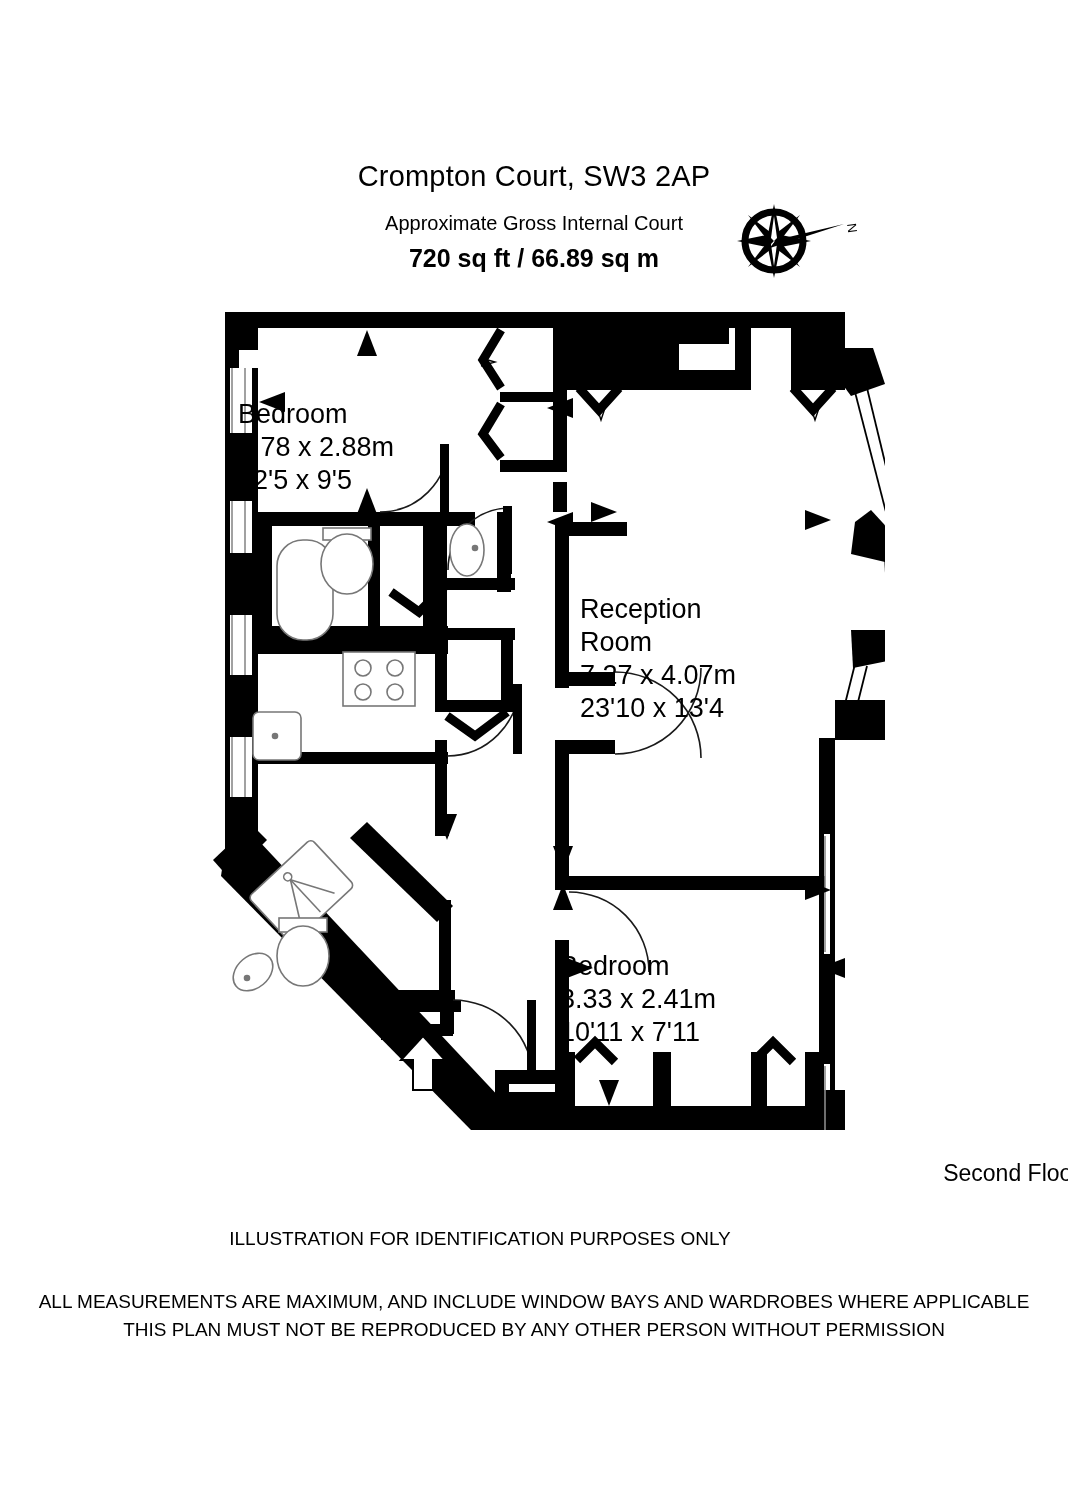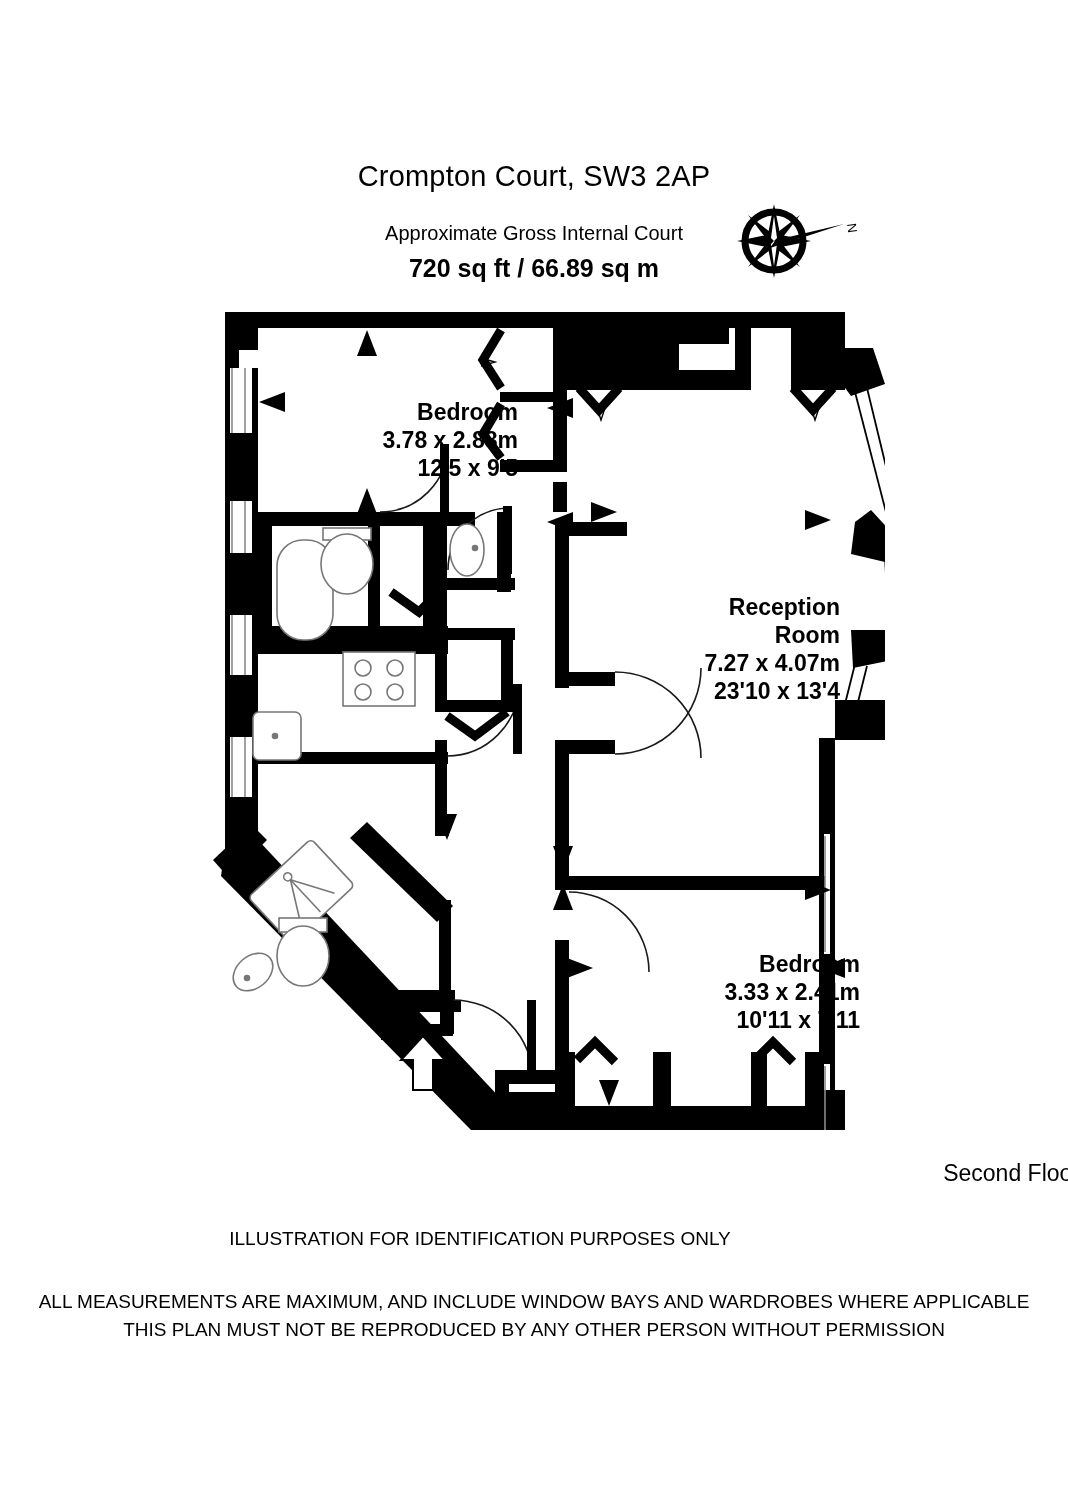--- a/index.html
+++ b/index.html
@@ -26,21 +26,21 @@
     position: absolute;
     top: 160px;
     left: 0;
     width: 1068px;
     text-align: center;
   }
   .title {
     font-size: 29px;
     letter-spacing: 0.2px;
     line-height: 1.15;
-    margin: 0 0 28px 0;
+    margin: 0 0 18px 0;
     font-weight: 400;
   }
   .subtitle {
     font-size: 20px;
     line-height: 1.2;
     margin: 0 0 8px 0;
     font-weight: 400;
   }
   .area {
     font-size: 25px;
@@ -62,25 +62,25 @@
     top: 300px;
     left: 195px;
     width: 690px;
     height: 830px;
   }
   .plan-svg { display: block; }
 
   
   .room-label {
     position: absolute;
-    text-align: right;
-    font-size: 23px;
+    text-align: left;
+    font-size: 27px;
     line-height: 1.22;
     white-space: nowrap;
-    font-weight: 700;
+    font-weight: 400;
   }
   .room-label .rl-name { display: block; }
   .room-label .rl-dim  { display: block; }
 
   #label-bedroom1 { left: 238px; top: 398px; width: 280px; }
   #label-reception { left: 580px; top: 593px; width: 260px; }
   #label-bedroom2 { left: 560px; top: 950px; width: 300px; }
 
   
   .floor-name {

